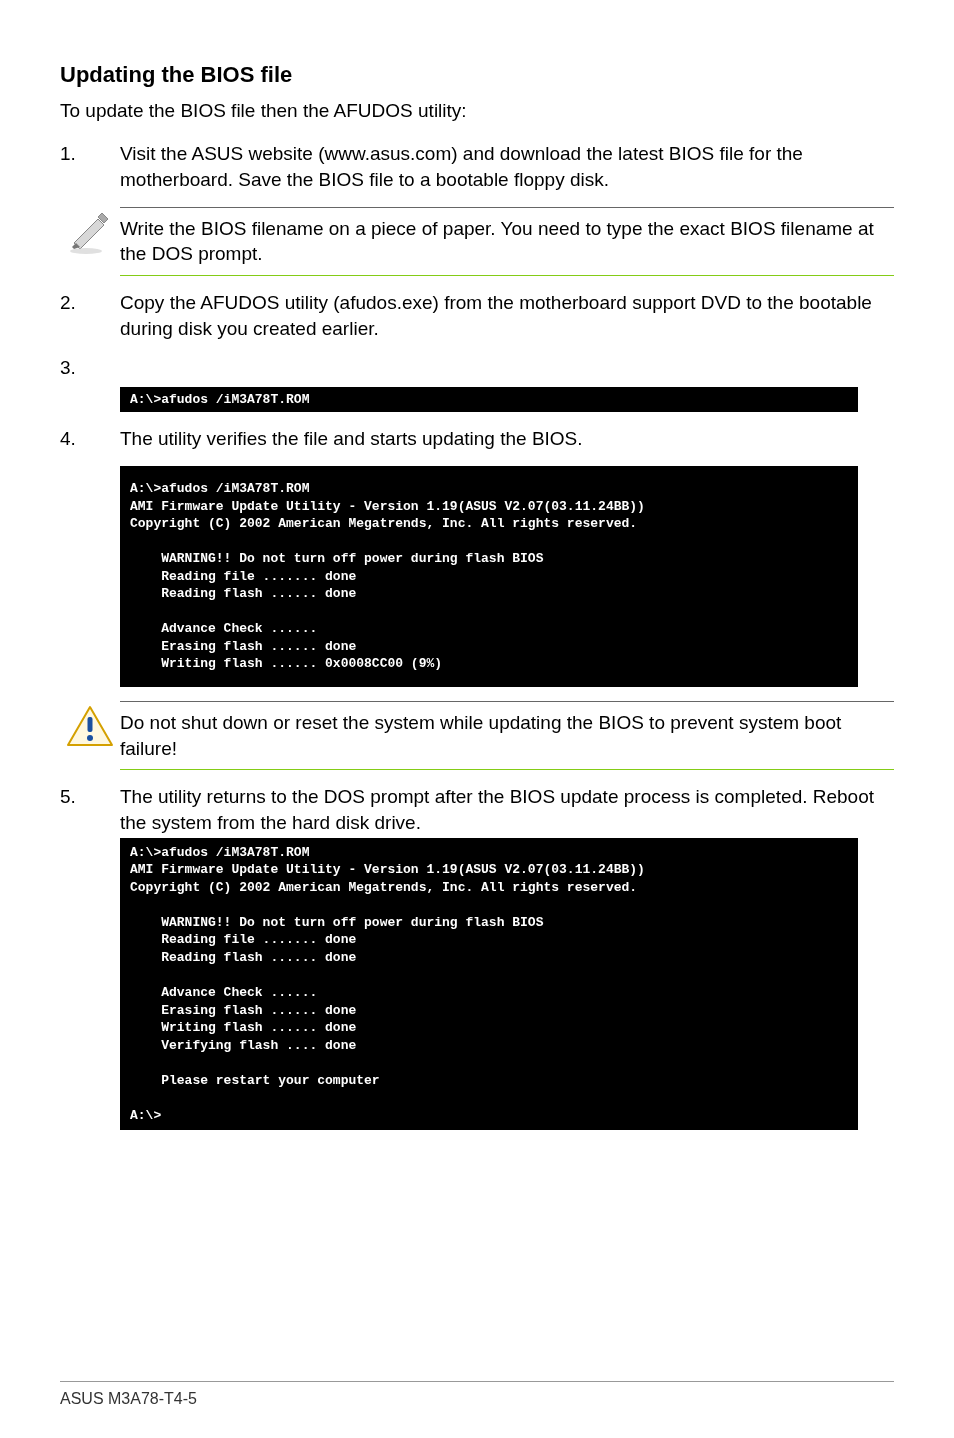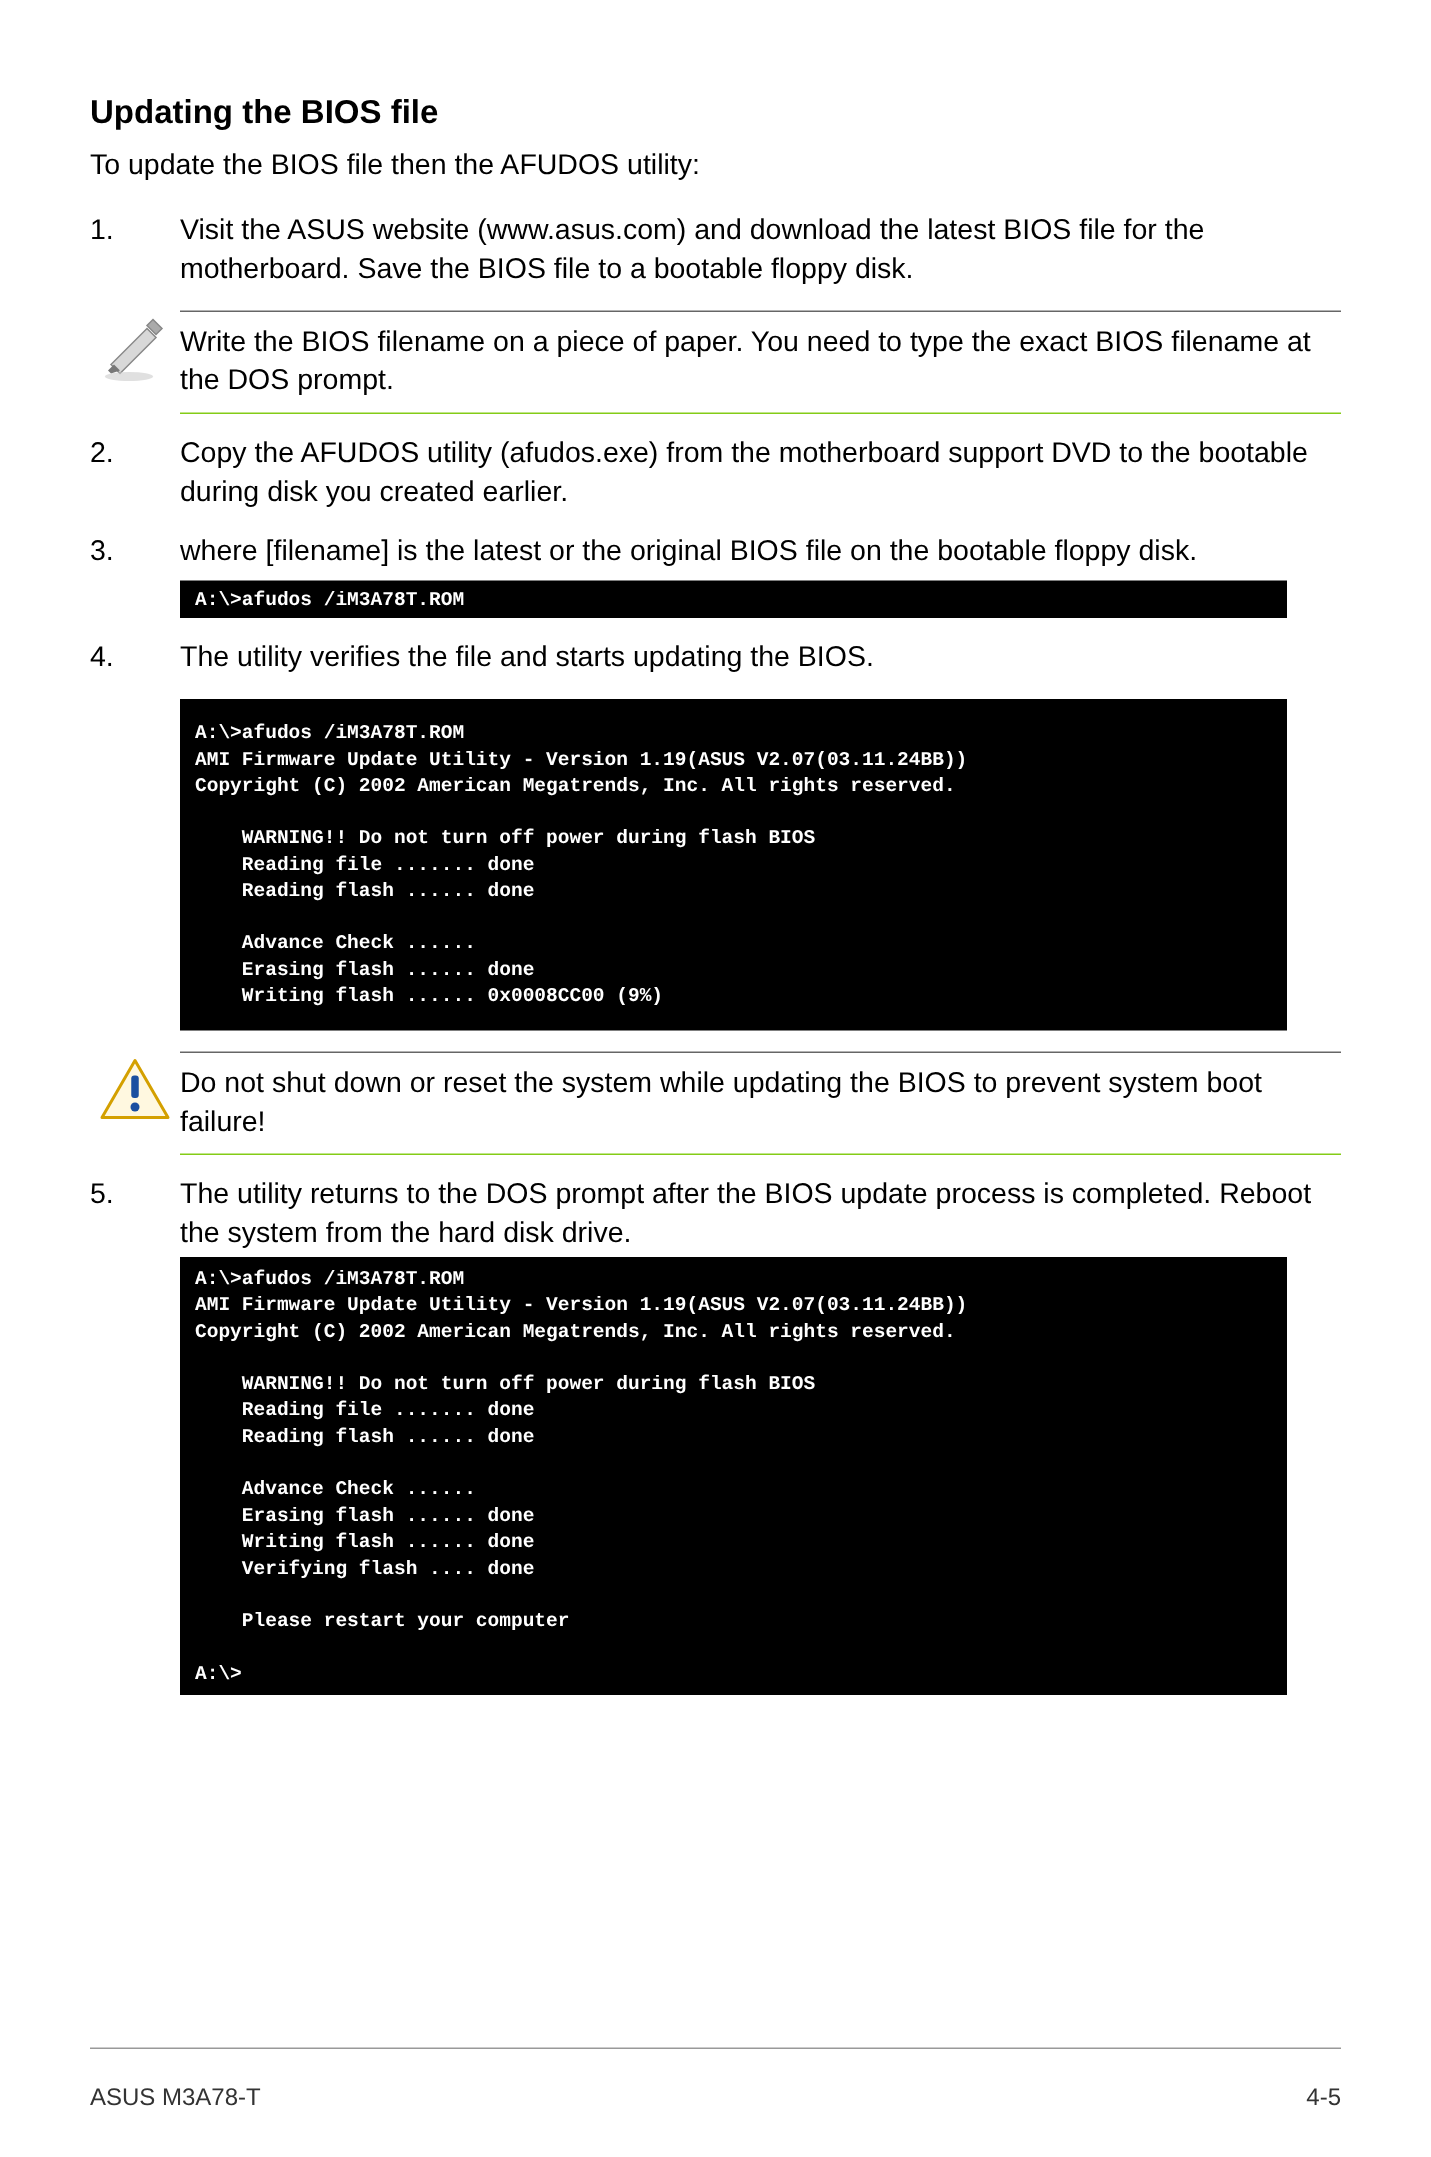--- a/index.html
+++ b/index.html
@@ -72,23 +72,22 @@
   }
   .term-small {
     padding: 4px 10px;
   }
   .footer {
     position: absolute;
     bottom: 28px;
     left: 60px;
     right: 60px;
     border-top: 1px solid #999;
-    padding-top: 22px;
+    padding-top: 6px;
     display: flex;
-    justify-content: space-between;
     font-size: 16px;
     color: #333;
     margin-top: 32px;
   }
   svg { display: block; }
 </style>
 </head>
 <body>
 
 <div class="heading">Updating the BIOS file</div>
@@ -114,21 +113,20 @@
 </div>
 
 <div class="step">
   <div class="step-num">2.</div>
   <div class="step-body">Copy the AFUDOS utility (afudos.exe) from the motherboard support DVD to the bootable during disk you created earlier.</div>
 </div>
 
 <div class="step" style="margin-bottom:4px;">
   <div class="step-num">3.</div>
   <div class="step-body">
-    <div>where [filename] is the latest or the original BIOS file on the bootable floppy disk.</div>
   </div>
 </div>
 
 <div class="term term-small">A:\&gt;afudos /iM3A78T.ROM</div>
 
 <div class="step">
   <div class="step-num">4.</div>
   <div class="step-body">The utility verifies the file and starts updating the BIOS.</div>
 </div>
 

